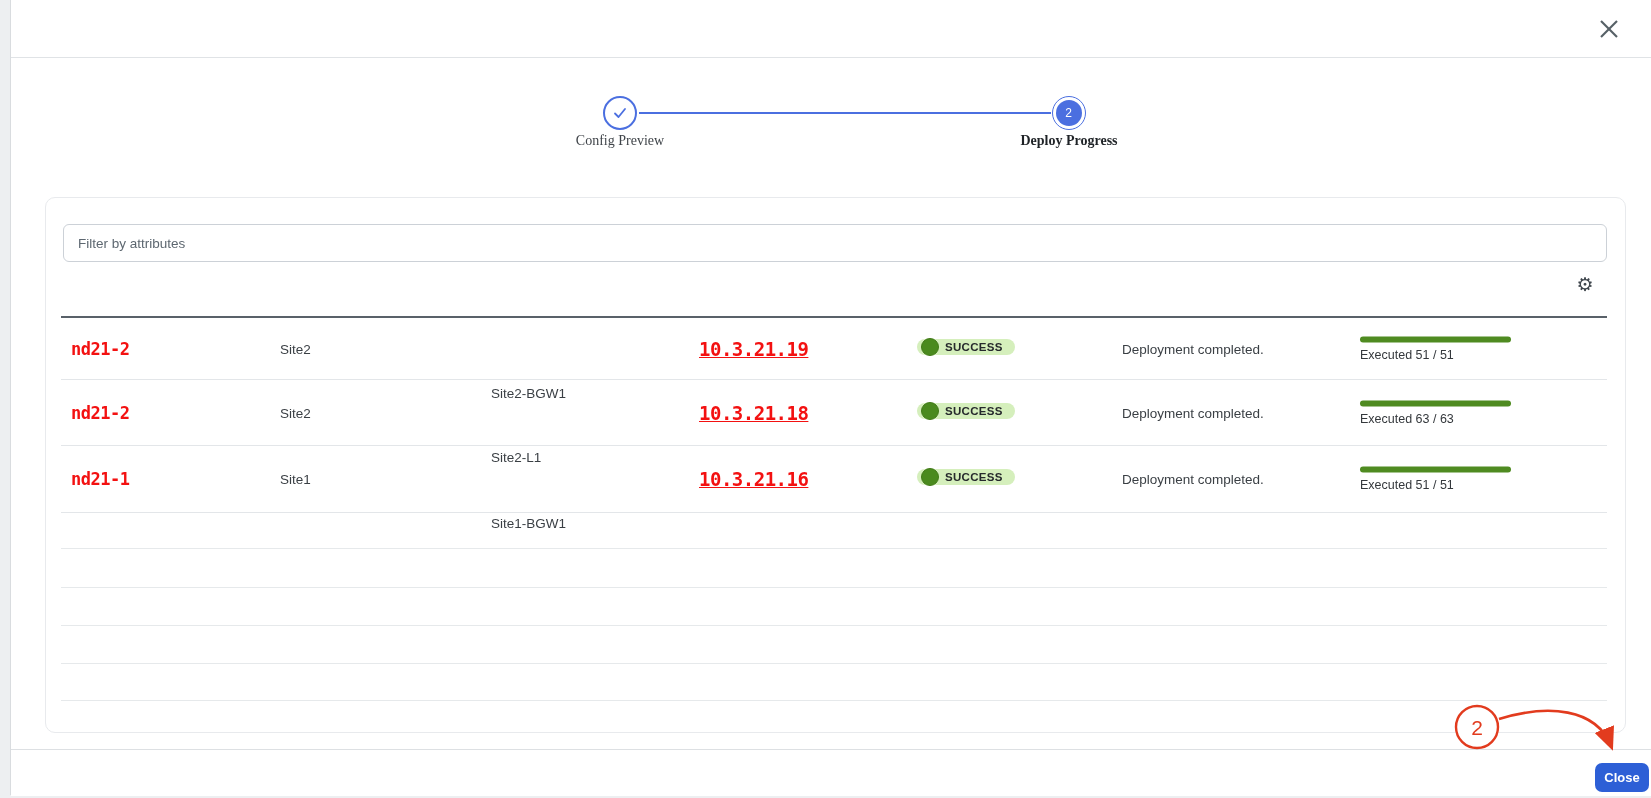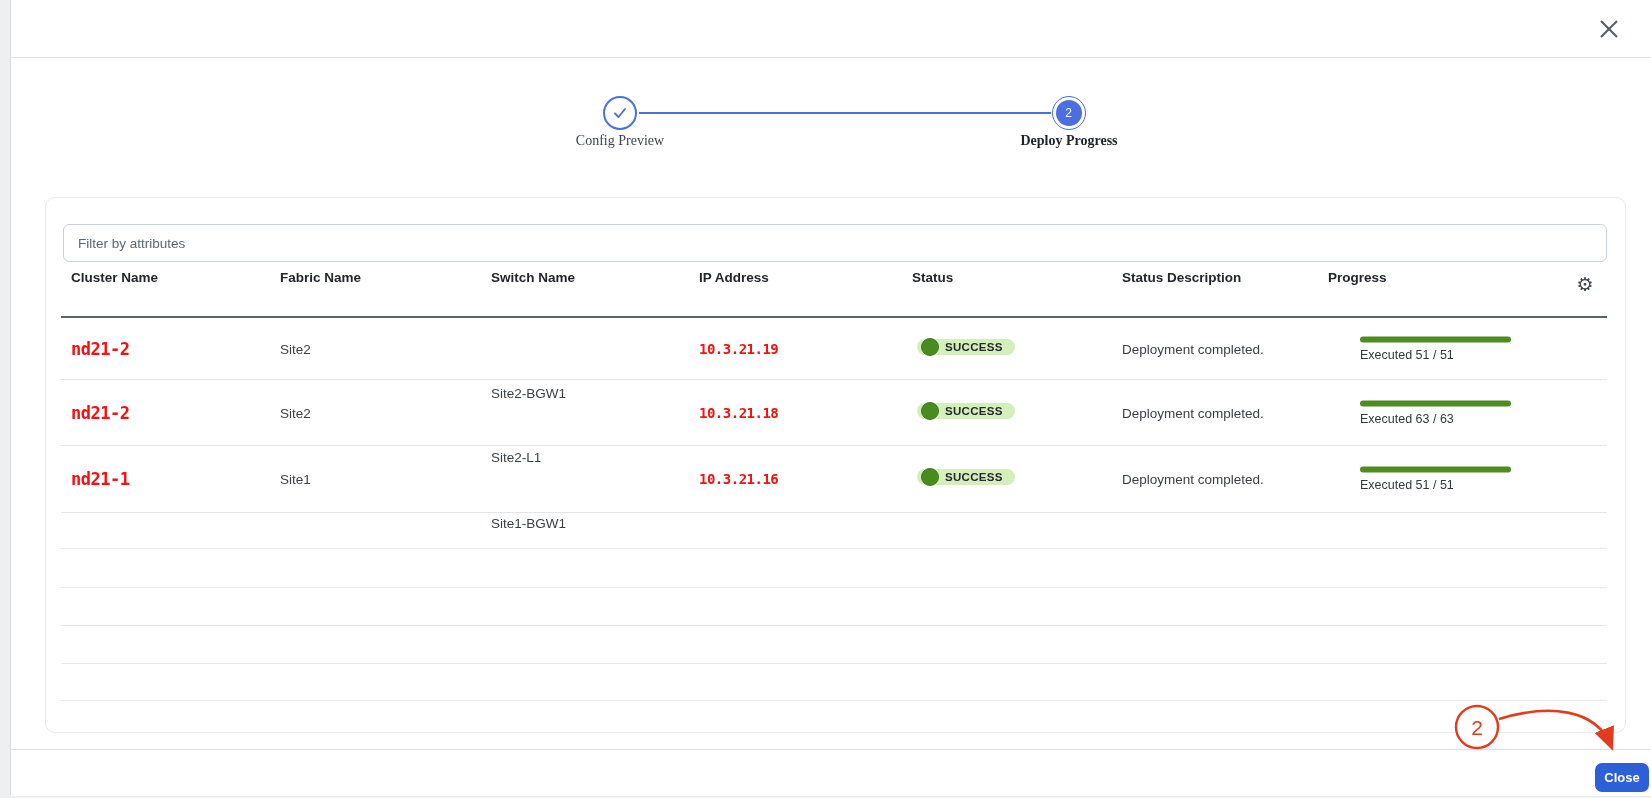--- a/index.html
+++ b/index.html
@@ -58,21 +58,21 @@
         display:flex;align-items:center;justify-content:center;
         font-family:"DejaVu Sans",sans-serif;font-size:19px;color:#40474e;}
   .thead-rule{position:absolute;left:50px;top:316px;width:1546px;height:2px;background:#596169;}
   .row{position:absolute;left:50px;width:1546px;border-bottom:1px solid #e3e6e9;box-sizing:border-box;}
   .cell{position:absolute;top:50%;transform:translateY(-50%);font-size:13.5px;color:#3a3f44;white-space:nowrap;}
   .cell-cluster{left:10px;font-family:"DejaVu Sans Mono",monospace;font-weight:bold;
                 font-size:17px;color:var(--red);letter-spacing:-.5px;text-align:center;}
   .cell-fabric{left:219px;}
   .cell-switch{left:430px;margin-top:44px;}
   .cell-ip{left:638px;font-family:"DejaVu Sans Mono",monospace;font-weight:bold;
-           font-size:14px;color:var(--red);letter-spacing:-.5px;}
+           font-size:19px;color:var(--red);letter-spacing:-.5px;text-decoration:underline;}
   .cell-status{left:856px;}
   .cell-desc{left:1061px;}
   .cell-progress{left:1267px;width:151px;margin-left:32px;}
   .badge{
     display:inline-flex;align-items:center;height:16px;border-radius:13px;
     background:var(--success-bg);padding:0 12px 0 4px;gap:6px;
   }
   .badge-dot{width:18px;height:18px;border-radius:50%;background:var(--success-dot);
              border:1px solid #417a18;box-sizing:border-box;}
   .badge-text{font-size:11.5px;font-weight:bold;color:#26292c;letter-spacing:.3px;}
@@ -112,29 +112,20 @@
   </div>
   <div class="step-circle step2">
     <div class="step2-inner">2</div>
   </div>
   <div class="step-label step-label-1">Config Preview</div>
   <div class="step-label step-label-2">Deploy Progress</div>
 
   <div class="card"></div>
   <input class="filter-input" type="text" value="" placeholder="Filter by attributes" style="">
 
-  <div class="thead">
-    <div class="th" style="left:60px">Cluster Name</div>
-    <div class="th" style="left:269px">Fabric Name</div>
-    <div class="th" style="left:480px">Switch Name</div>
-    <div class="th" style="left:688px">IP Address</div>
-    <div class="th" style="left:901px">Status</div>
-    <div class="th" style="left:1111px">Status Description</div>
-    <div class="th" style="left:1317px">Progress</div>
-  </div>
   <div class="gear">⚙</div>
   <div class="thead-rule"></div>
 
   <div id="rows-container">
       <div class="row" style="top: 318px; height: 62px;">
     <div class="cell cell-cluster">nd21-2</div>
     <div class="cell cell-fabric">Site2</div>
     <div class="cell cell-switch">Site2-BGW1</div>
     <div class="cell cell-ip">10.3.21.19</div>
     <div class="cell cell-status">

